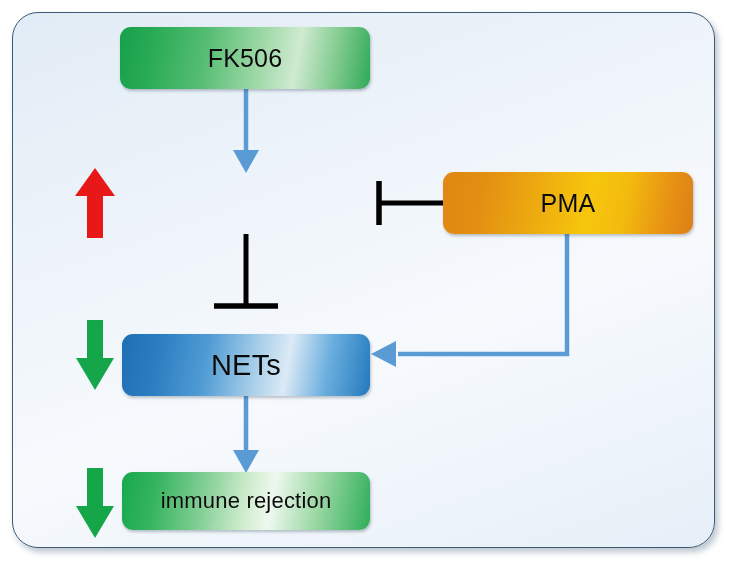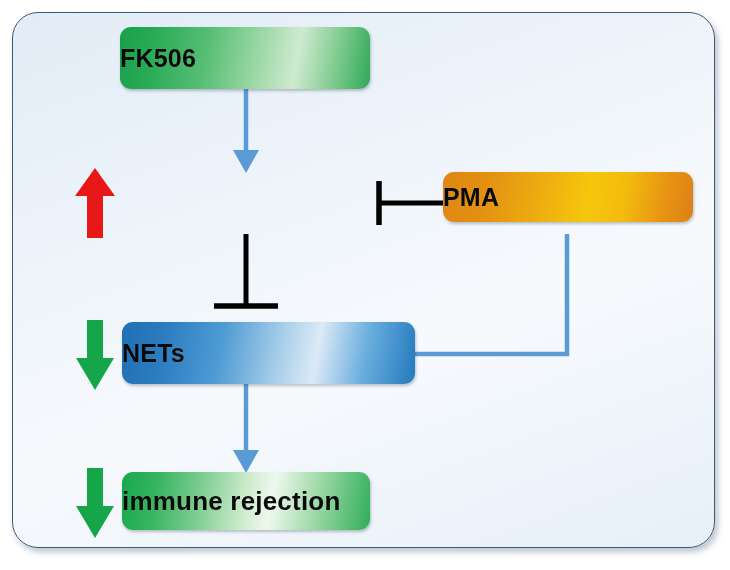--- a/index.html
+++ b/index.html
@@ -35,22 +35,23 @@
     box-shadow: 3px 4px 6px rgba(60,90,116,0.35);
   }
 
   
   .node {
     position: absolute;
     box-sizing: border-box;
     border-radius: 11px;
     display: flex;
     align-items: center;
+    justify-content: center;
     color: #0a0a0a;
-    font-weight: bold;
+    font-weight: normal;
     letter-spacing: 0.2px;
     box-shadow: 1px 2px 3px rgba(40,60,80,0.30);
     text-shadow: 0 0 1px rgba(255,255,255,0.25);
   }
 
   
   #node-fk506 {
     left: 120px; top: 27px; width: 250px; height: 62px;
     font-size: 25px;
     background: linear-gradient(100deg,
@@ -62,40 +63,40 @@
   #node-dna {
     left: 122px; top: 172px; width: 248px; height: 62px;
     font-size: 25px;
     background: linear-gradient(100deg,
         #b31f24 0%, #c52a2a 12%, #d9504a 28%,
         #eaa197 48%, #f7e2da 62%, #e08077 78%, #c32a2c 100%);
   }
 
   
   #node-pma {
-    left: 443px; top: 172px; width: 250px; height: 50px;
+    left: 443px; top: 172px; width: 250px; height: 62px;
     font-size: 25px;
     background: linear-gradient(100deg,
         #e08713 0%, #e28f12 16%, #edab10 38%,
         #f6c60c 58%, #f3bb0e 72%, #e79314 88%, #dd7f16 100%);
   }
 
   
   #node-nets {
-    left: 122px; top: 322px; width: 293px; height: 62px;
-    font-size: 25px;
+    left: 122px; top: 334px; width: 248px; height: 62px;
+    font-size: 29px;
     background: linear-gradient(100deg,
         #1f6fb5 0%, #2a7cc0 14%, #4f9bd4 34%,
         #a9cfea 54%, #dceaf6 66%, #6aaede 82%, #2379bd 100%);
   }
 
   
   #node-immune {
     left: 122px; top: 472px; width: 248px; height: 58px;
-    font-size: 26px;
+    font-size: 22px;
     background: linear-gradient(100deg,
         #18a84d 0%, #35b45f 14%, #7ecd92 32%,
         #cfeccd 50%, #eef8ee 60%, #9bd8a4 78%, #2fae59 100%);
   }
 
   
   #links {
     position: absolute;
     left: 0; top: 0;
     width: 730px; height: 570px;

